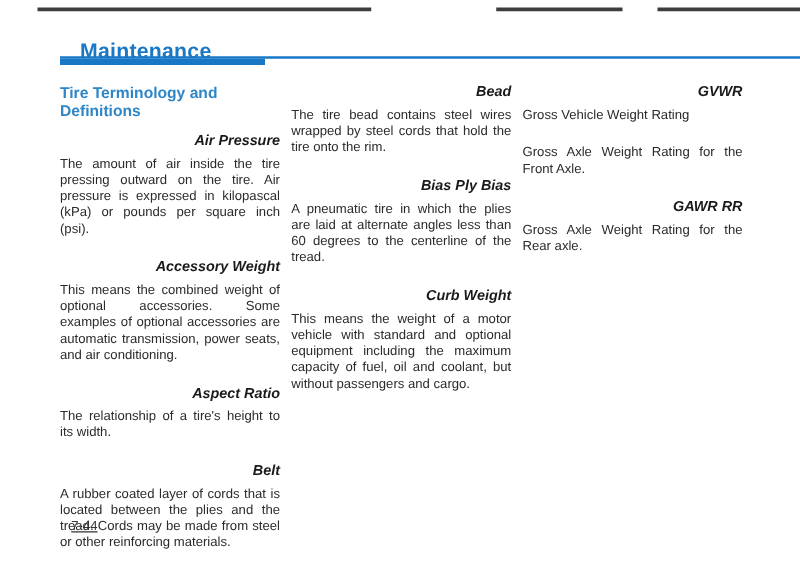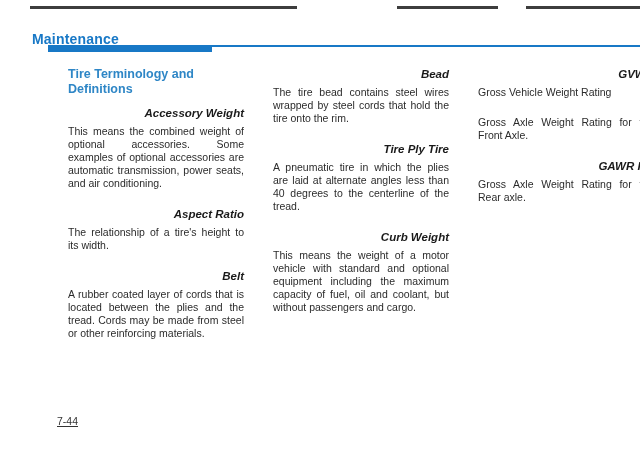--- a/index.html
+++ b/index.html
@@ -13,39 +13,39 @@
   }
   .top-bar {
     position: absolute; top: 6px; height: 3px;
     background: #3d3d3d;
   }
   .top-bar.seg1 { left: 30px;  width: 267px; }
   .top-bar.seg2 { left: 397px; width: 101px; }
   .top-bar.seg3 { left: 526px; width: 114px; }
 
   .header-label {
-    position: absolute; left: 32px; top: 31px;
-    font-size: 14px; font-weight: bold;
+    position: absolute; left: 64px; top: 31px;
+    font-size: 17px; font-weight: bold;
     color: #1878c6;
     letter-spacing: 0.2px;
   }
   .header-rule-thin {
     position: absolute; left: 48px; right: 0; top: 45px;
     height: 1.5px; background: #1878c6;
   }
   .header-rule-thick {
     position: absolute; left: 48px; top: 46.5px;
     width: 164px; height: 5px; background: #1878c6;
   }
 
   .columns {
     position: absolute; left: 48px; top: 67px;
     display: flex; gap: 9px;
   }
-  .col { width: 176px; margin-left: 20px; }
+  .col { width: 176px; }
 
   .col-title {
     font-size: 12.5px; font-weight: bold;
     color: #2e86c6;
     line-height: 14.5px;
     margin: 0 0 10px 0;
   }
   .section { margin: 0 0 17px 0; }
   .section-heading {
     font-size: 11.5px; font-weight: bold; font-style: italic;
@@ -75,20 +75,24 @@
 
 <div class="header-label">Maintenance</div>
 <div class="header-rule-thin"></div>
 <div class="header-rule-thick"></div>
 
 <div class="columns">
 
   <div class="col">
     <div class="col-title">Tire Terminology and Definitions</div>
 
+    <div class="section">
+      <div class="section-heading">Air Pressure</div>
+      <p class="section-body">The amount of air inside the tire pressing outward on the tire. Air pressure is expressed in kilopascal (kPa) or pounds per square inch (psi).</p>
+    </div>
 
     <div class="section">
       <div class="section-heading">Accessory Weight</div>
       <p class="section-body">This means the combined weight of optional accessories. Some examples of optional accessories are automatic transmission, power seats, and air conditioning.</p>
     </div>
 
     <div class="section">
       <div class="section-heading">Aspect Ratio</div>
       <p class="section-body">The relationship of a tire's height to its width.</p>
     </div>
@@ -99,22 +103,22 @@
     </div>
   </div>
 
   <div class="col">
     <div class="section">
       <div class="section-heading">Bead</div>
       <p class="section-body">The tire bead contains steel wires wrapped by steel cords that hold the tire onto the rim.</p>
     </div>
 
     <div class="section">
-      <div class="section-heading">Tire Ply Tire</div>
-      <p class="section-body">A pneumatic tire in which the plies are laid at alternate angles less than 40 degrees to the centerline of the tread.</p>
+      <div class="section-heading">Bias Ply Bias</div>
+      <p class="section-body">A pneumatic tire in which the plies are laid at alternate angles less than 60 degrees to the centerline of the tread.</p>
     </div>
 
 
     <div class="section">
       <div class="section-heading">Curb Weight</div>
       <p class="section-body">This means the weight of a motor vehicle with standard and optional equipment including the maximum capacity of fuel, oil and coolant, but without passengers and cargo.</p>
     </div>
   </div>
 
   <div class="col">

